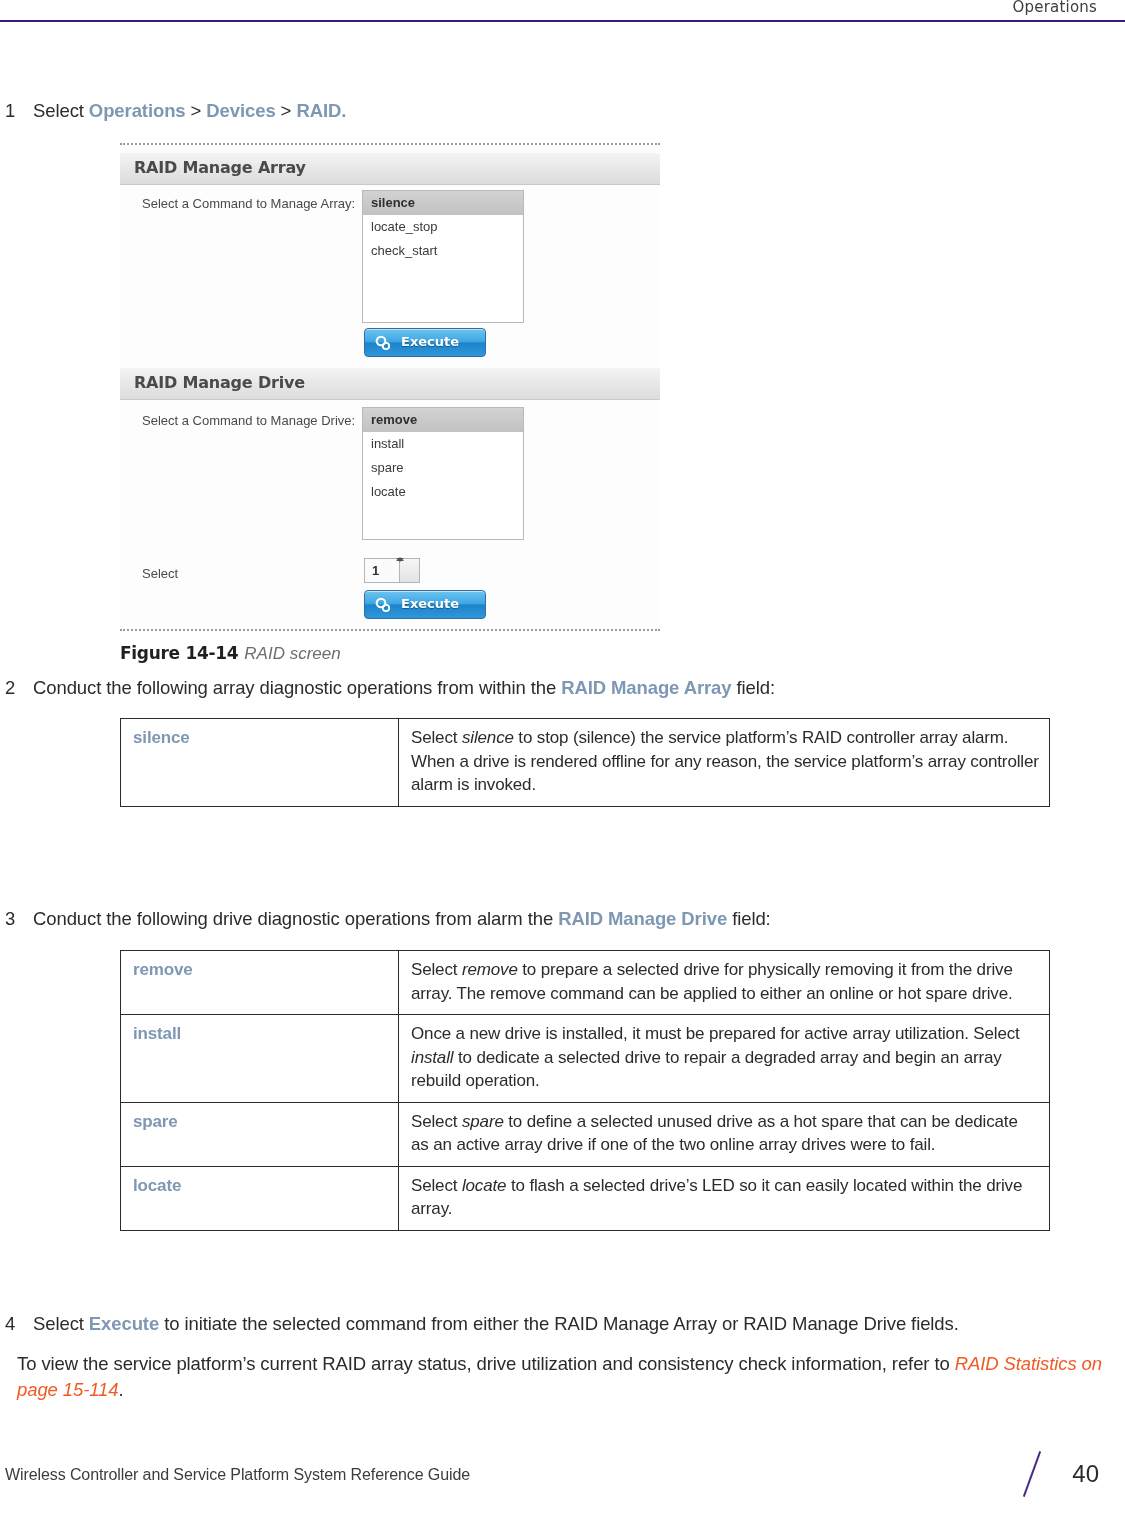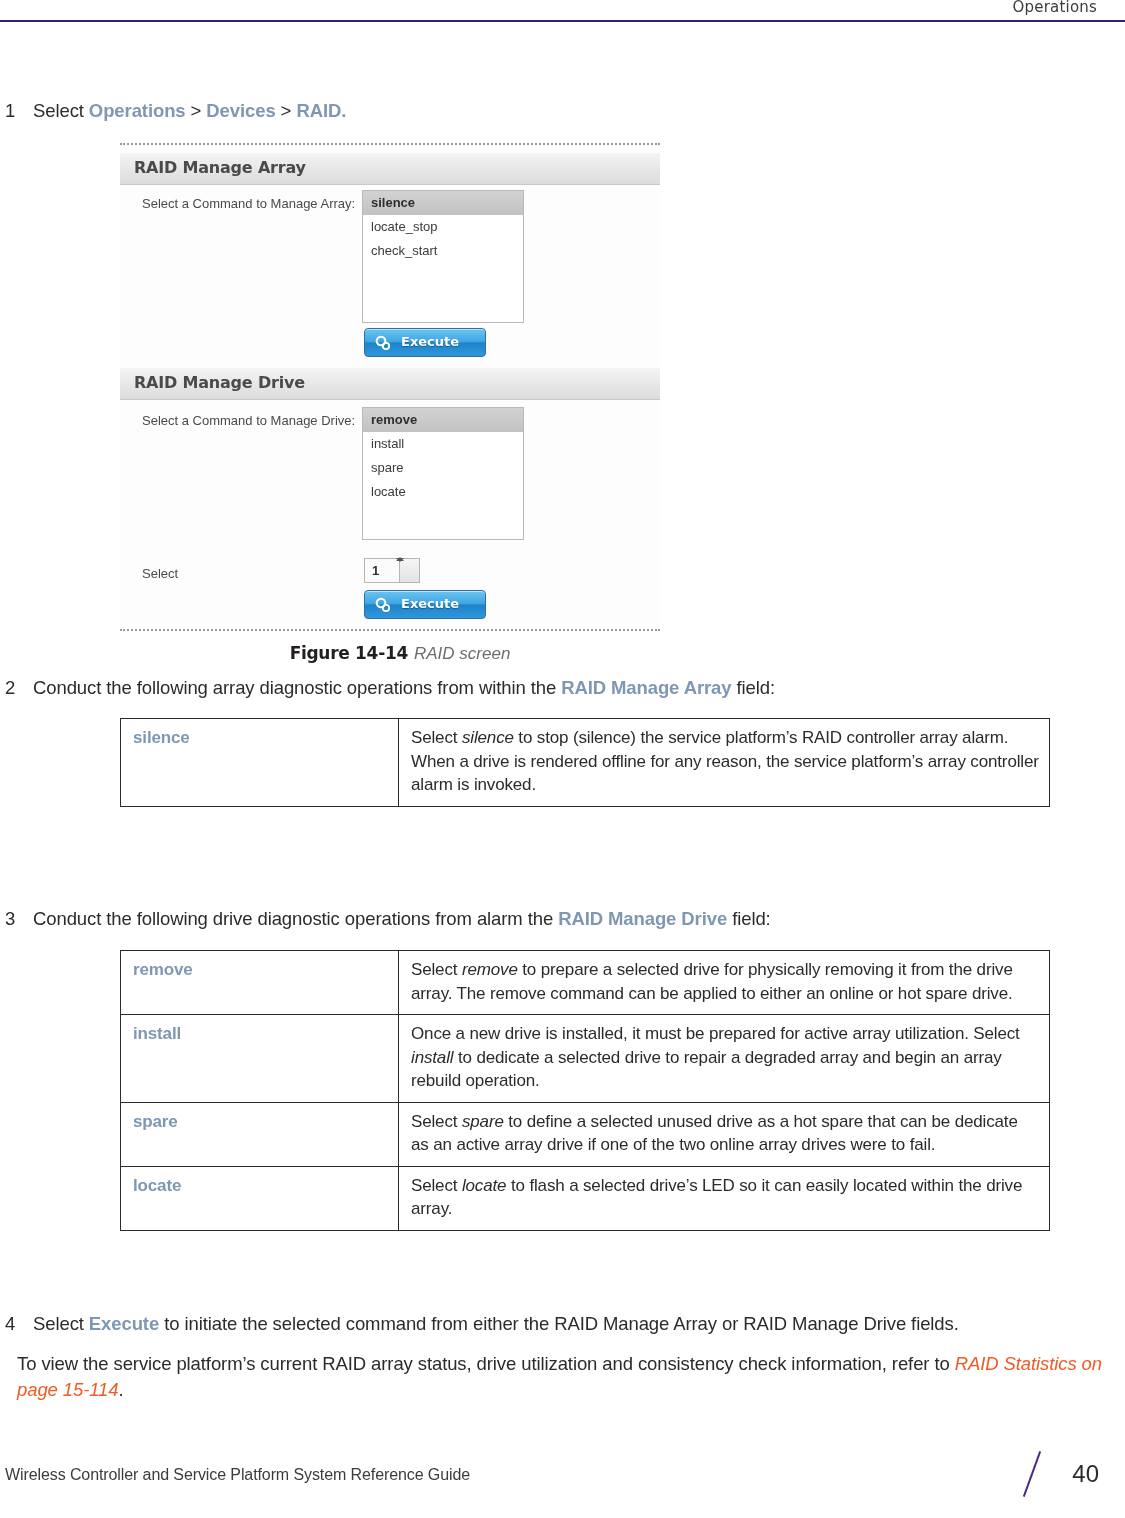--- a/index.html
+++ b/index.html
@@ -205,21 +205,21 @@
     border-right: 4px solid transparent;
   }
   .arrow-up { margin-top: -2px; border-bottom: 4px solid #555; }
   .arrow-dn { margin-top: -2px; border-top: 4px solid #555; }
 
   .fig-caption {
     position: absolute;
     left: 120px;
     top: 643px;
     width: 560px;
-    text-align: center;
+    text-align: left;
     font-size: 17px;
     white-space: nowrap;
   }
   .fig-caption .fignum {
     font-family: "DejaVu Sans", sans-serif;
     font-weight: bold;
     font-size: 17px;
     color: #231f20;
     letter-spacing: -0.3px;
   }

